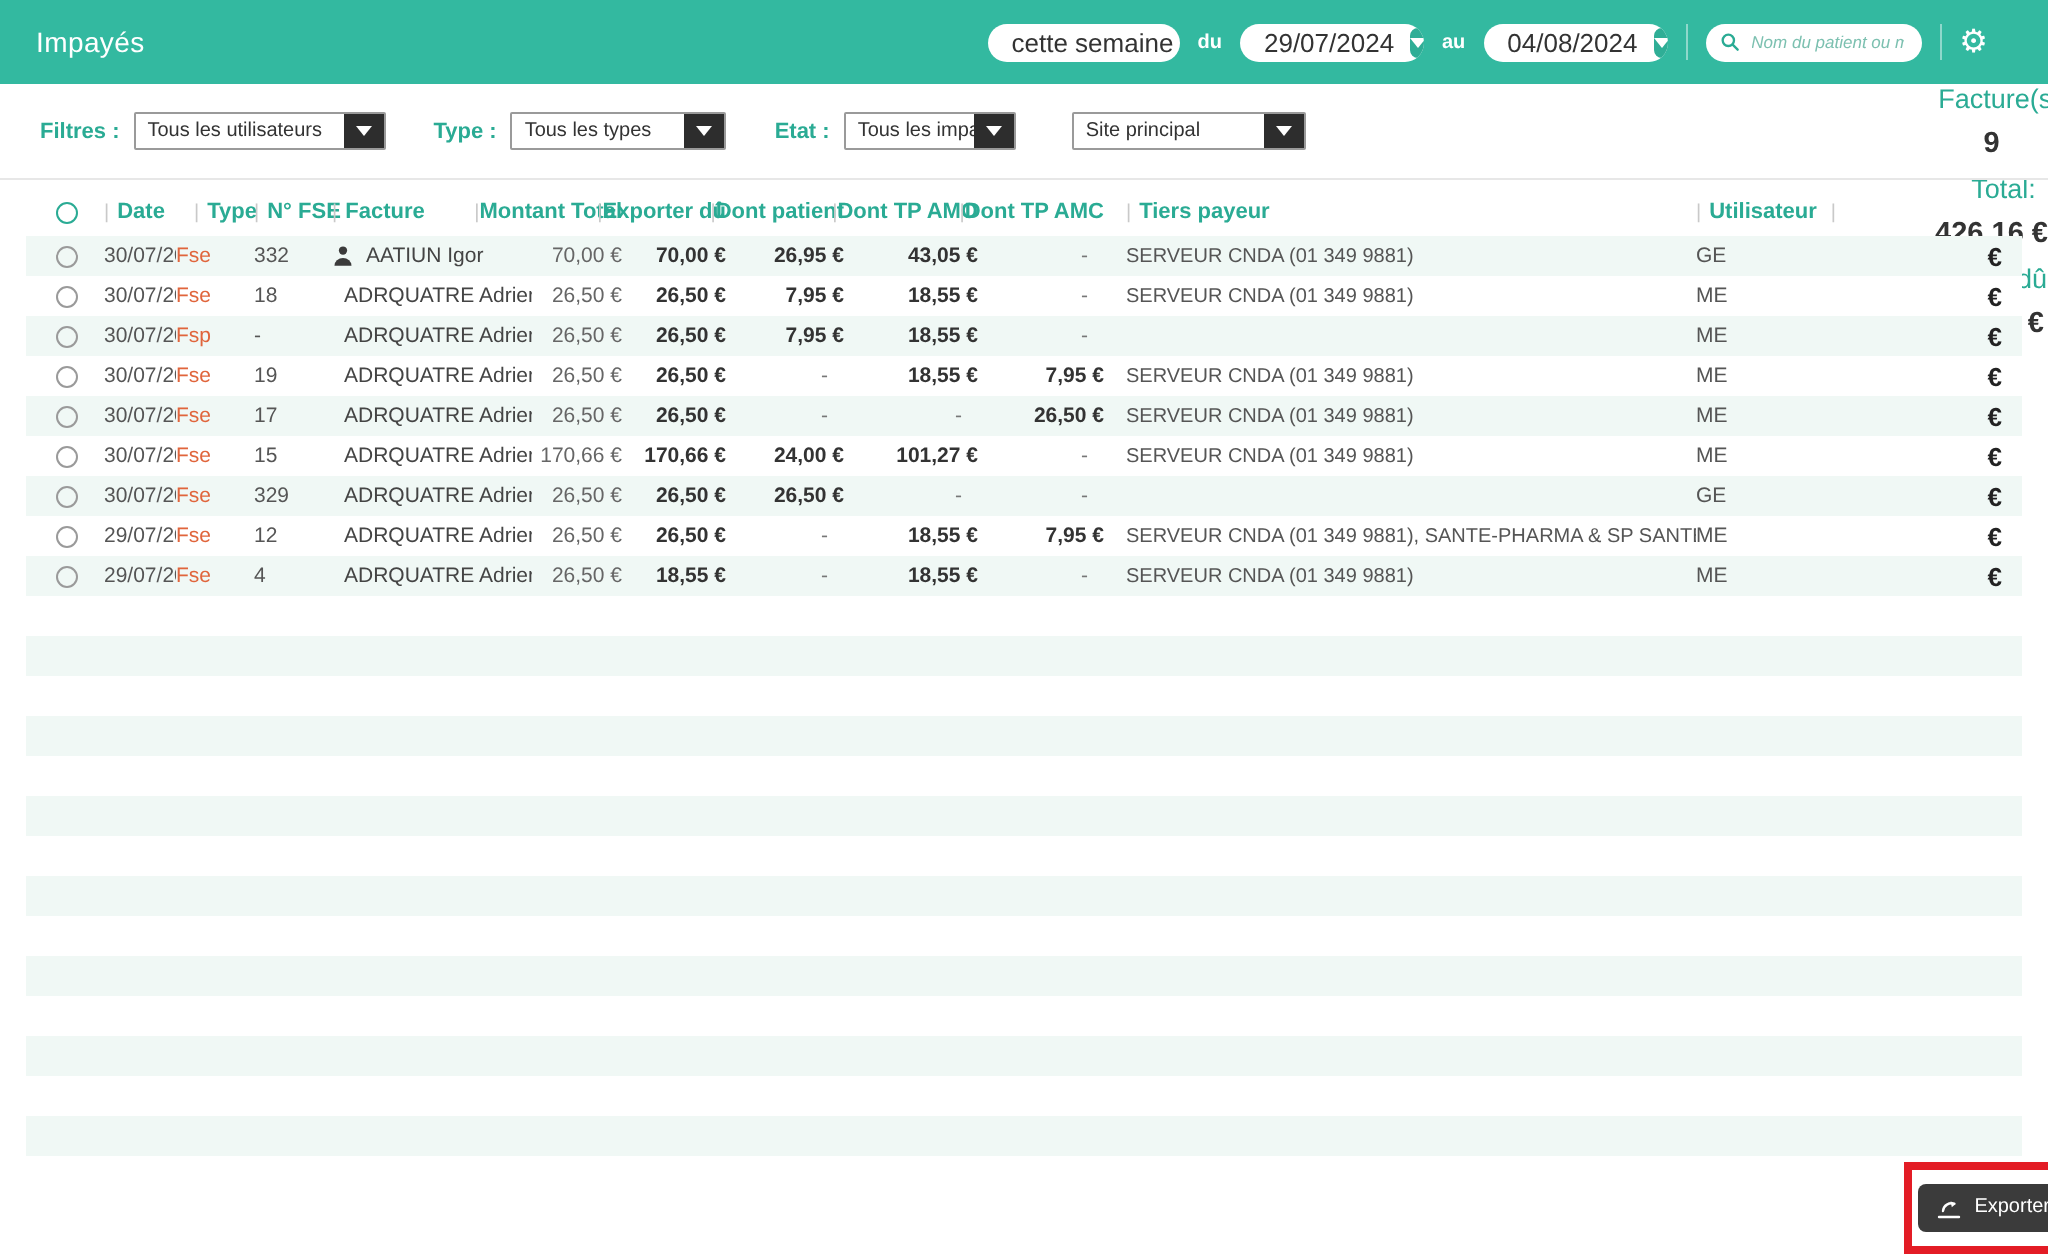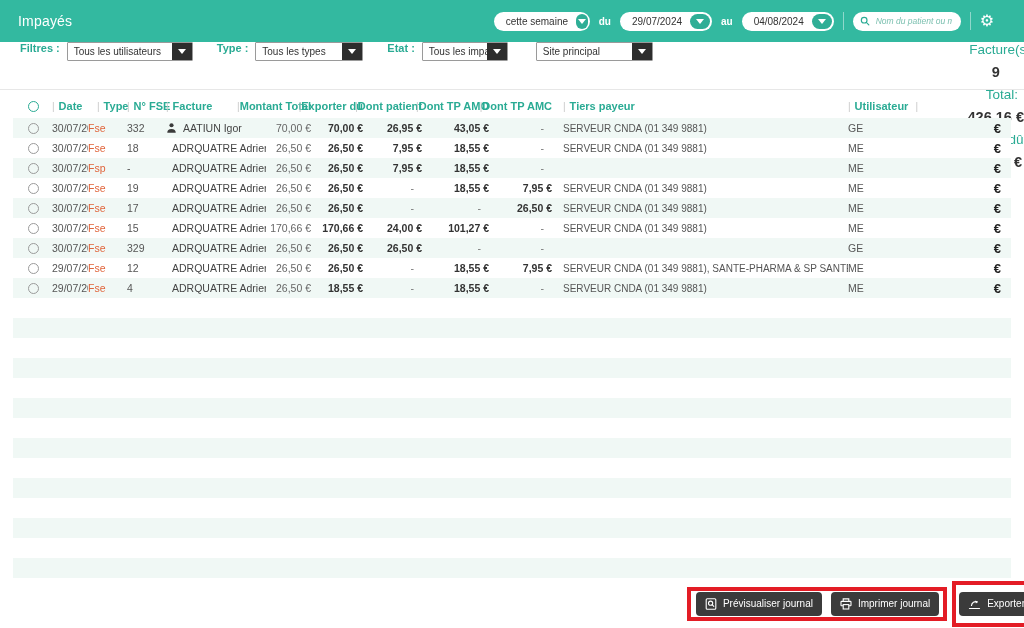--- a/index.html
+++ b/index.html
@@ -5,35 +5,35 @@
   html,body{margin:0;padding:0;background:#fff;}
   .app{position:relative;width:1024px;height:628px;background:#fff;overflow:hidden;
        font-family:"Liberation Sans","DejaVu Sans",sans-serif;padding-left:20px;}
 
   
   .topbar{position:absolute;left:0;top:0;width:1024px;height:42px;background:#33b9a0;
           display:flex;align-items:center;}
   .page-title{color:#fff;font-size:14px;font-weight:400;margin:0 0 0 18px;letter-spacing:.2px;}
   .topbar-right{margin-left:auto;display:flex;align-items:center;gap:9px;padding-right:30px;}
   .pill{height:19px;background:#fff;border-radius:10px;display:flex;align-items:center;overflow:hidden;}
-  .pill .pill-text{font-size:10px;color:#333;padding:0 6px 0 12px;white-space:nowrap;flex:1;text-align:center;}
+  .pill .pill-text{font-size:13px;color:#333;padding:0 6px 0 12px;white-space:nowrap;flex:1;text-align:center;}
   .pill .pill-arrow{width:24px;align-self:stretch;margin:2px;border-radius:8px;background:#2fae96;
                     display:flex;align-items:center;justify-content:center;cursor:pointer;}
   .tri-down{width:0;height:0;border-left:4px solid transparent;border-right:4px solid transparent;border-top:5px solid #fff;}
   .toplabel{color:#fff;font-size:10px;font-weight:bold;}
   .vdiv{width:1px;height:18px;background:rgba(255,255,255,.45);}
   .searchpill{height:19px;width:94px;background:#fff;border-radius:10px;display:flex;align-items:center;padding:0 7px;gap:4px;}
   .searchpill svg{flex:0 0 auto;}
   .searchpill input{border:none;outline:none;width:100%;font-size:8.5px;font-style:italic;color:#4aa18d;
                     font-family:"Liberation Sans",sans-serif;background:transparent;}
   .searchpill input::placeholder{color:#7cc0b0;font-style:italic;}
   .gear{color:#fff;font-size:16px;line-height:1;cursor:pointer;font-family:"DejaVu Sans",sans-serif;}
 
   
-  .filterbar{position:absolute;left:0;top:42px;width:839px;height:47px;display:flex;align-items:flex-start;padding-left:20px;box-sizing:border-box;}
+  .filterbar{position:absolute;left:0;top:42px;width:839px;height:47px;display:flex;align-items:center;padding-left:20px;box-sizing:border-box;}
   .flabel{color:#2aab94;font-size:11px;font-weight:bold;margin-right:7px;white-space:nowrap;}
   .fselect{position:relative;height:19px;border:1px solid #9a9a9a;background:#fff;border-radius:1px;
            display:flex;align-items:center;margin-right:24px;box-sizing:border-box;cursor:pointer;}
   .fselect .fseltext{font-size:10px;color:#333;padding-left:6px;padding-right:24px;white-space:nowrap;overflow:hidden;}
   .selarrow{position:absolute;right:0;top:0;bottom:0;width:20px;background:#2d2d2d;
             display:flex;align-items:center;justify-content:center;}
   .w1{width:126px}.w2{width:108px}.w3{width:86px}.w4{width:117px}
   .summary{position:absolute;right:6px;top:42px;height:40px;display:flex;align-items:center;gap:7px;flex-direction:column;}
   .sum-label{color:#2aab94;font-size:13.5px;}
   .sum-value{color:#333;font-size:14.5px;font-weight:bold;margin-right:12px;}
@@ -574,38 +574,20 @@
       <div class="trow grid-cols alt"></div>
       <div class="trow grid-cols"></div>
       <div class="trow grid-cols alt"></div>
       <div class="trow grid-cols"></div>
       <div class="trow grid-cols alt"></div>
       <div class="trow grid-cols"></div>
       <div class="trow grid-cols alt"></div>
     </div>
 
   <div class="footer-actions">
-    <div class="red-annot r1">
-      <button class="abtn">
-        <svg width="12" height="12" viewBox="0 0 12 12">
-          <rect x="1.2" y="0.8" width="9.6" height="10.4" rx="1" fill="none" stroke="#fff" stroke-width="1.1"></rect>
-          <circle cx="5.6" cy="5.2" r="2.1" fill="none" stroke="#fff" stroke-width="1.1"></circle>
-          <line x1="7.1" y1="6.7" x2="8.8" y2="8.4" stroke="#fff" stroke-width="1.1" stroke-linecap="round"></line>
-        </svg>
-        <span>Prévisualiser journal</span>
-      </button>
-      <button class="abtn">
-        <svg width="12" height="12" viewBox="0 0 12 12">
-          <path d="M3.2 3.2 V0.9 H8.8 V3.2" fill="none" stroke="#fff" stroke-width="1.1"></path>
-          <rect x="1" y="3.4" width="10" height="4.4" rx="0.6" fill="none" stroke="#fff" stroke-width="1.1"></rect>
-          <rect x="3.2" y="6.6" width="5.6" height="4.4" fill="#3b3b3b" stroke="#fff" stroke-width="1.1"></rect>
-        </svg>
-        <span>Imprimer journal</span>
-      </button>
-    </div>
     <div class="red-annot r2">
       <button class="abtn">
         <svg width="13" height="12" viewBox="0 0 13 12">
           <path d="M1.5 10.5 H11.5" stroke="#fff" stroke-width="1.2" stroke-linecap="round" fill="none"></path>
           <path d="M3.5 7.5 C3.8 4.5 6.5 3.2 9.2 3.8" stroke="#fff" stroke-width="1.2" fill="none" stroke-linecap="round"></path>
           <path d="M9.8 4 L7.3 2.6 L7.9 5.6 Z" fill="#fff"></path>
         </svg>
         <span>Exporter</span>
       </button>
     </div>

